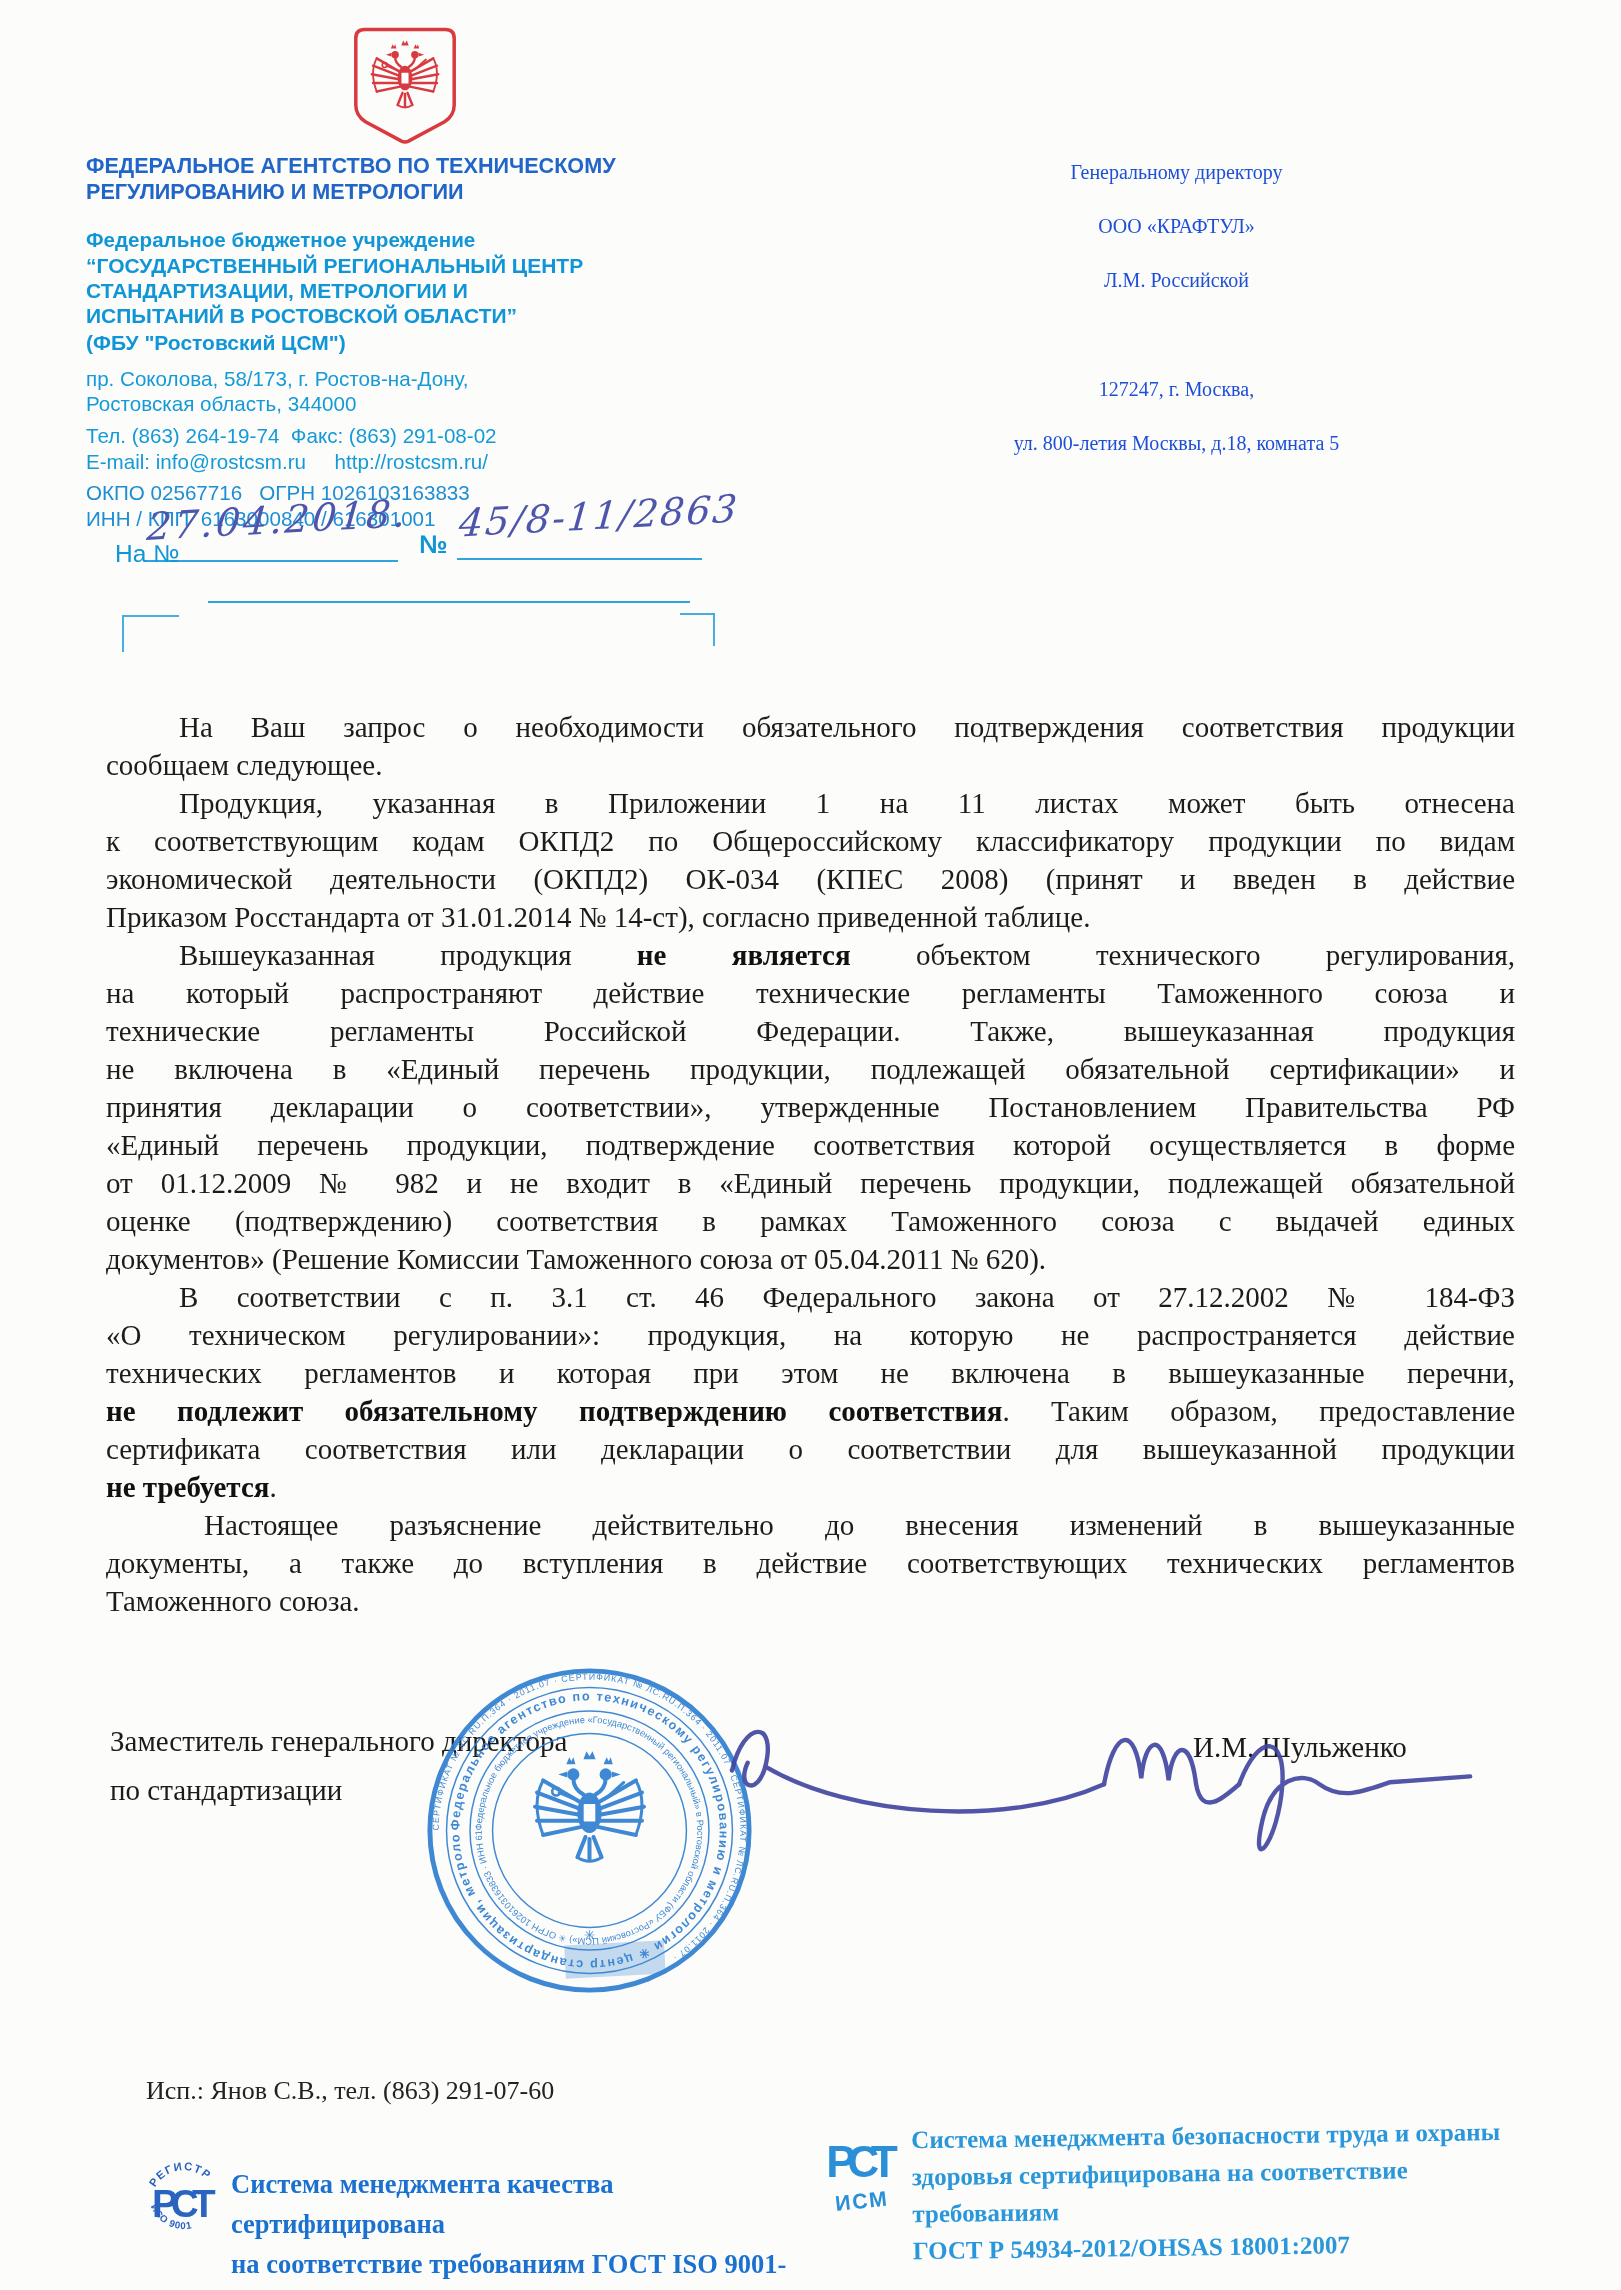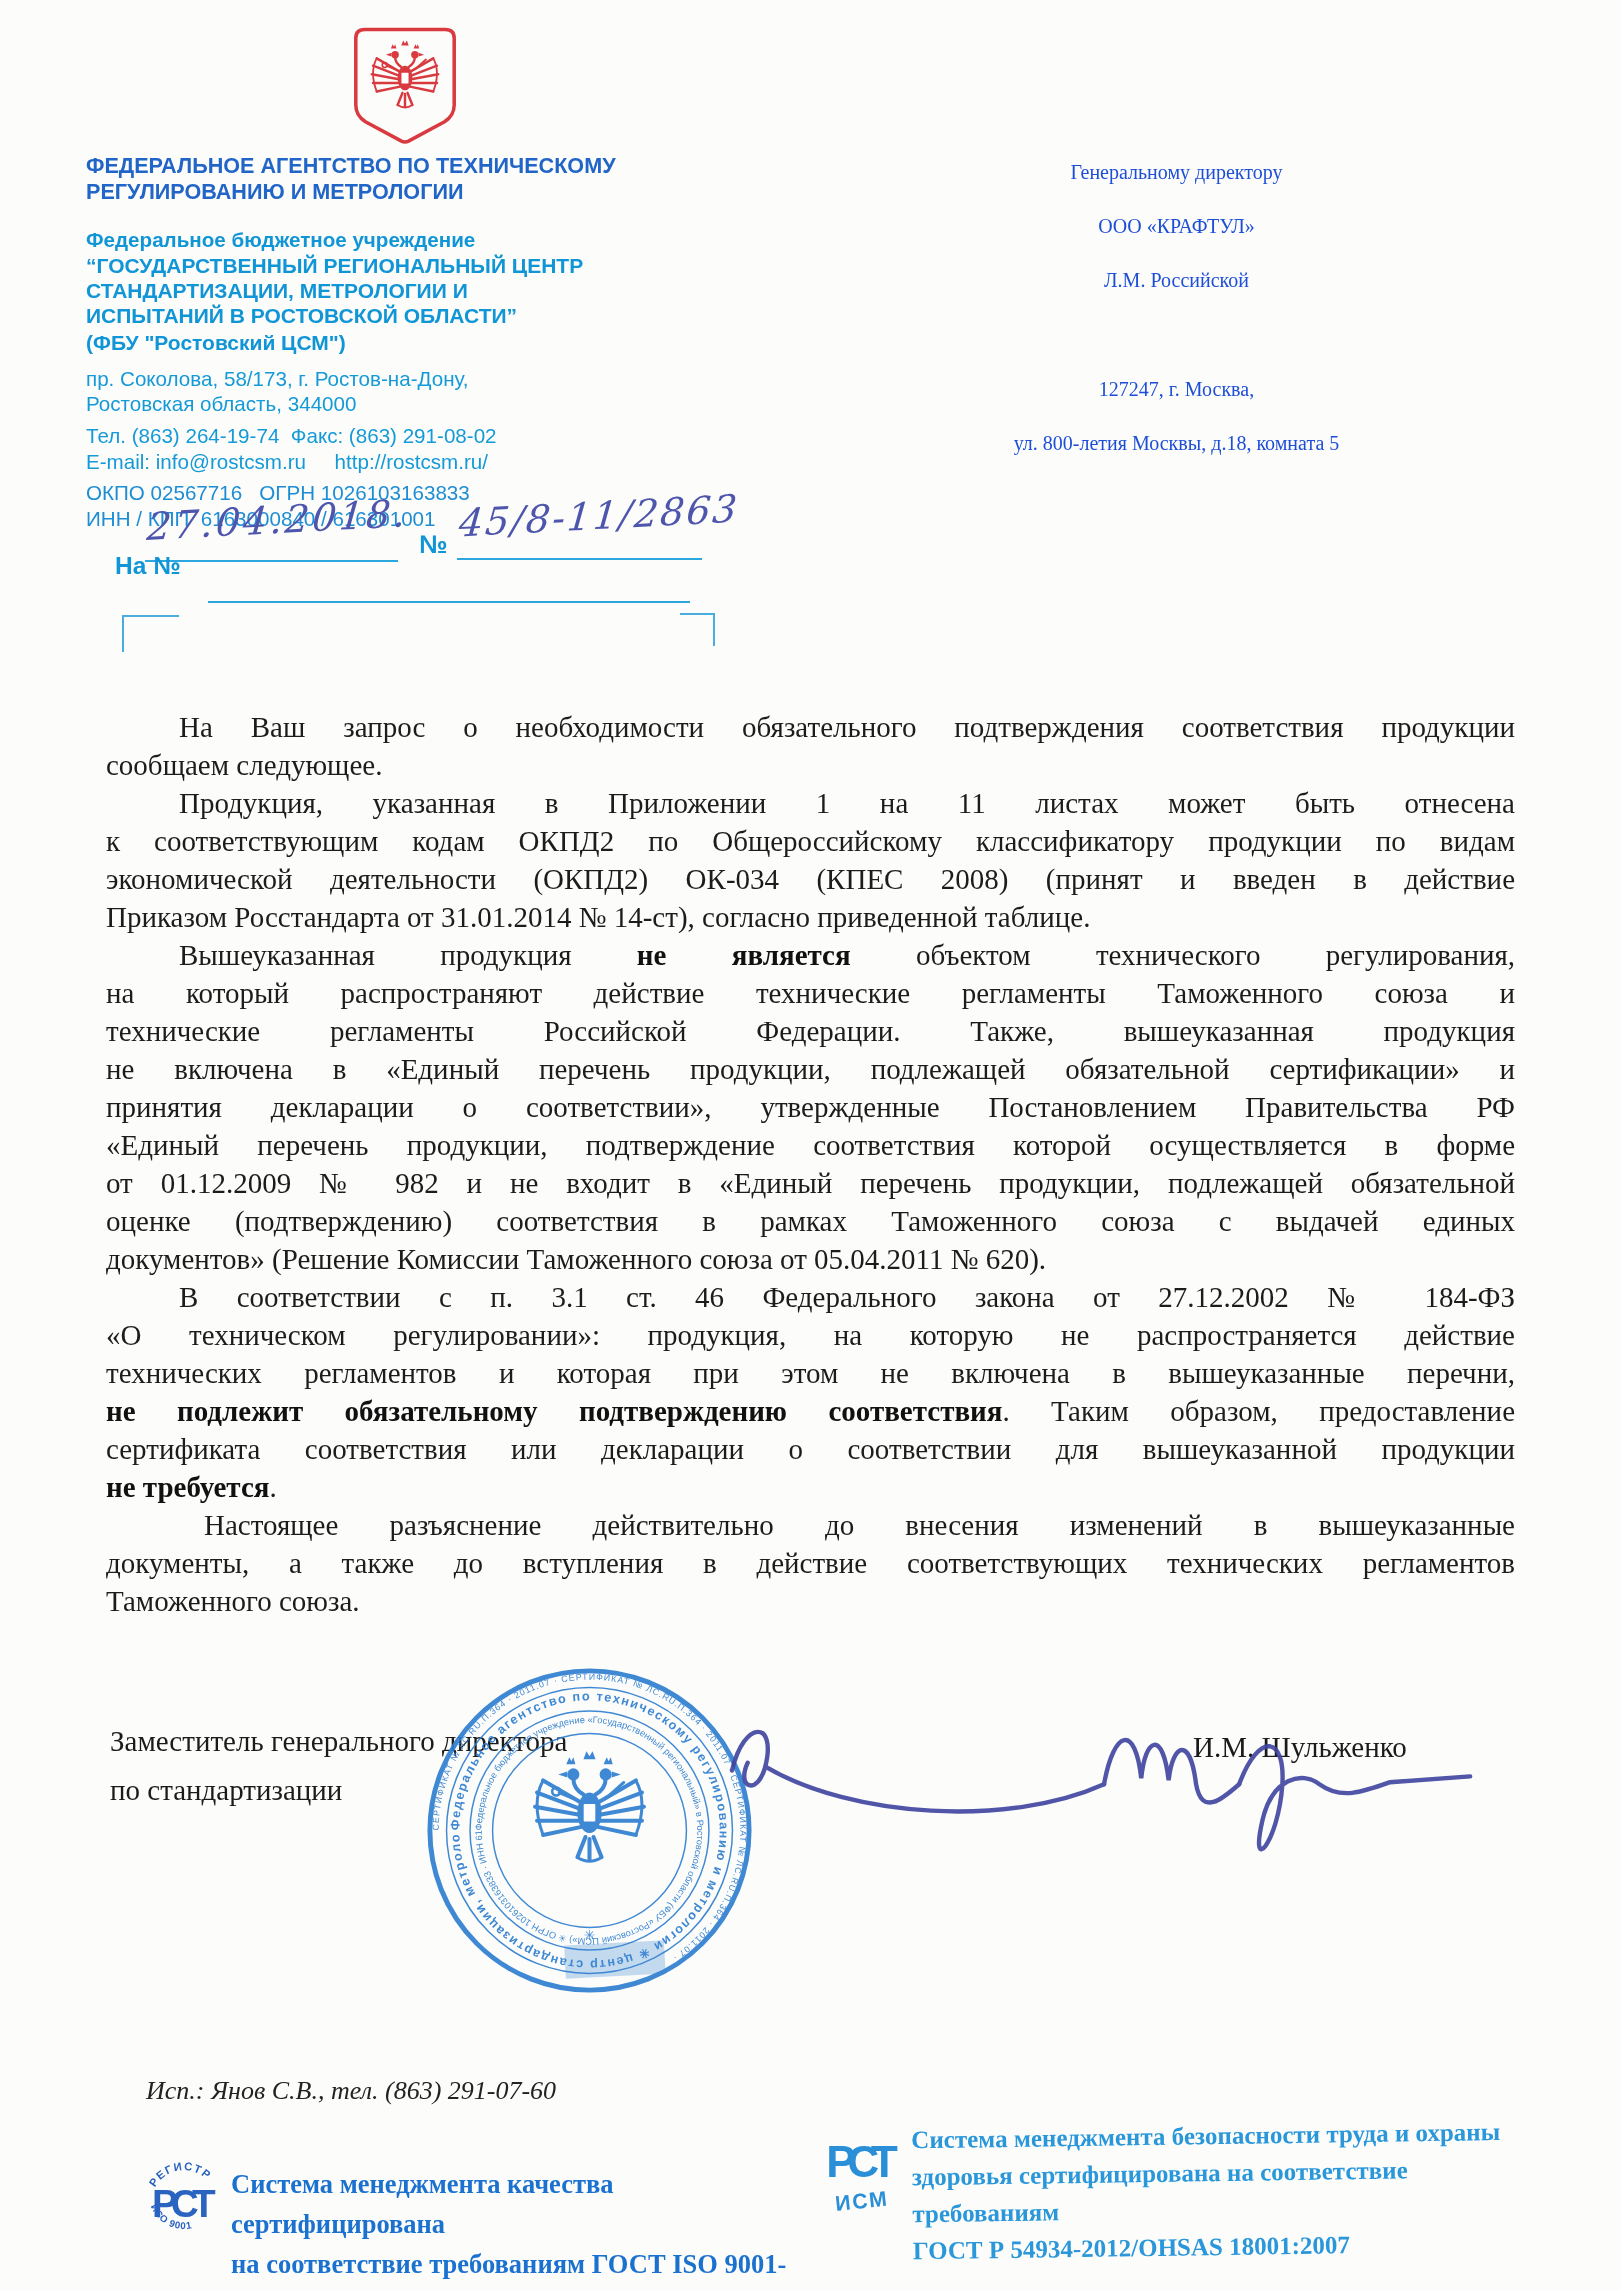--- a/index.html
+++ b/index.html
@@ -19,22 +19,22 @@
   
   .hand{font-family:"DejaVu Serif",serif;font-style:italic;color:#4d55ac;}
   .hand-date{position:absolute;left:147px;top:498px;font-size:38px;letter-spacing:2.9px;
              transform:rotate(-3deg) skewX(-8deg);}
   .hand-no{position:absolute;left:459px;top:494px;font-size:38px;letter-spacing:2px;
            transform:rotate(-3deg) skewX(-8deg);}
   .date-line{position:absolute;left:145px;top:560px;width:253px;border-top:2.9px solid #2ba6de;}
   .no-line{position:absolute;left:457px;top:558px;width:245px;border-top:2.9px solid #2ba6de;}
   .no-label{position:absolute;left:419px;top:530px;font-family:"Liberation Sans",sans-serif;
             font-weight:bold;font-size:25.5px;color:#1095d6;}
-  .nano-label{position:absolute;left:115px;top:552px;font-family:"Liberation Sans",sans-serif;
-              font-weight:bold;font-size:24.5px;color:#1095d6;}
+  .nano-label{position:absolute;left:115px;top:540px;font-family:"Liberation Sans",sans-serif;
+              font-weight:normal;font-size:24.5px;color:#1095d6;}
   .nano-line{position:absolute;left:208px;top:601px;width:482px;border-top:2.5px solid #2ba6de;}
   .corner-left{position:absolute;left:122px;top:615px;width:55px;height:35px;
                border-left:2px solid #49aede;border-top:2px solid #49aede;}
   .corner-right{position:absolute;left:680px;top:613px;width:33px;height:31px;
                 border-right:2px solid #49aede;border-top:2px solid #49aede;}
   
   .recipient{position:absolute;left:863px;top:145px;width:627px;text-align:center;
              font-size:20px;color:#1d4ed8;line-height:54px;}
   .recipient .gap{height:55px;}
   
@@ -43,21 +43,21 @@
   .bline.end{text-align-last:left;}
   .bline.ind1{text-indent:73px;}
   .bline.ind2{text-indent:98px;}
   .bline b{color:#111;}
   
   .sign-title{position:absolute;left:110px;top:1717px;font-size:29px;color:#1b1b1b;line-height:49px;}
   .sign-name{position:absolute;left:1193px;top:1731px;font-size:29px;color:#1b1b1b;}
   .stamp{position:absolute;left:425px;top:1666px;width:329px;height:329px;opacity:.92;}
   .signature{position:absolute;left:714px;top:1702px;width:784px;height:186px;}
   
-  .executor{position:absolute;left:146px;top:2076px;font-size:26px;color:#222;font-style:italic;}
+  .executor{position:absolute;left:146px;top:2076px;font-size:26px;color:#222;}
   .cert-logo-left{position:absolute;left:143px;top:2143px;width:82px;height:112px;}
   .cert-text-left{position:absolute;left:231px;top:2164px;width:588px;font-weight:bold;
                   font-size:26.5px;line-height:40px;color:#1b71d0;}
   .cert-logo-right{position:absolute;left:823px;top:2120px;width:82px;height:110px;}
   .cert-text-right{position:absolute;left:912px;top:2117px;width:617px;font-weight:bold;
                    font-size:25px;line-height:37px;color:#2a97da;transform:rotate(-0.8deg);}
 </style>
 </head>
 <body>
 

